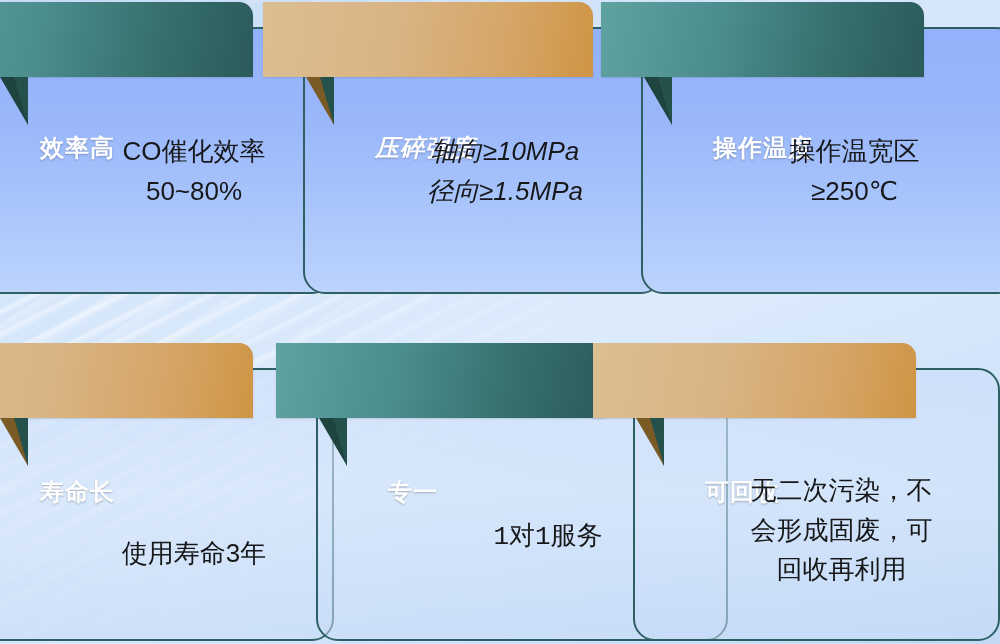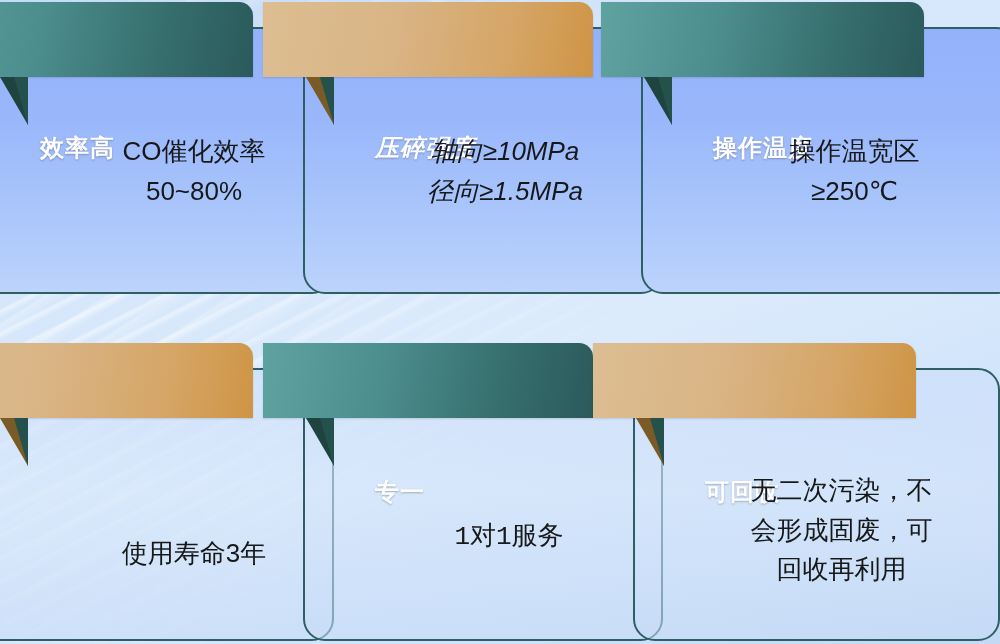--- a/index.html
+++ b/index.html
@@ -102,21 +102,21 @@
     font-size:26px;line-height:1.52;
     text-align:center;
     white-space:pre-line;
   }
 
   
   #c1{left:-44px;top:2px;width:378px;height:292px;}
   #c2{left:303px;top:2px;width:360px;height:292px;font-style:italic;}
   #c3{left:597px;top:2px;width:377px;height:292px;margin-left:44px;}
   #c4{left:-44px;top:343px;width:378px;height:298px;}
-  #c5{left:303px;top:343px;width:360px;height:298px;}
+  #c5{left:316px;top:343px;width:412px;height:298px;}
   #c6{left:633px;top:343px;width:367px;height:298px;}
 
   #c1 .banner{width:337px;}
   #c2 .banner{width:330px;}
   #c3 .banner{width:323px;}
   #c4 .banner{width:337px;}
   #c5 .banner{width:330px;}
   #c6 .banner{width:323px;}
 
   #c1 .fold,#c4 .fold{left:44px;}
@@ -178,20 +178,21 @@
 ≥250℃</div>
     </div>
 
     <div class="card row-bot" id="c4">
       <div class="card-box"></div>
       <div class="banner tan"></div>
       <div class="fold tanfold">
           <span class="t"></span>
           <span class="t2"></span>
         </div>
+      <div class="banner-title">寿命长</div>
       <div class="body-text">使用寿命3年</div>
     </div>
 
     <div class="card row-bot" id="c5">
       <div class="card-box"></div>
       <div class="banner teal"></div>
       <div class="fold">
           <span class="t"></span>
           <span class="t2"></span>
         </div>

